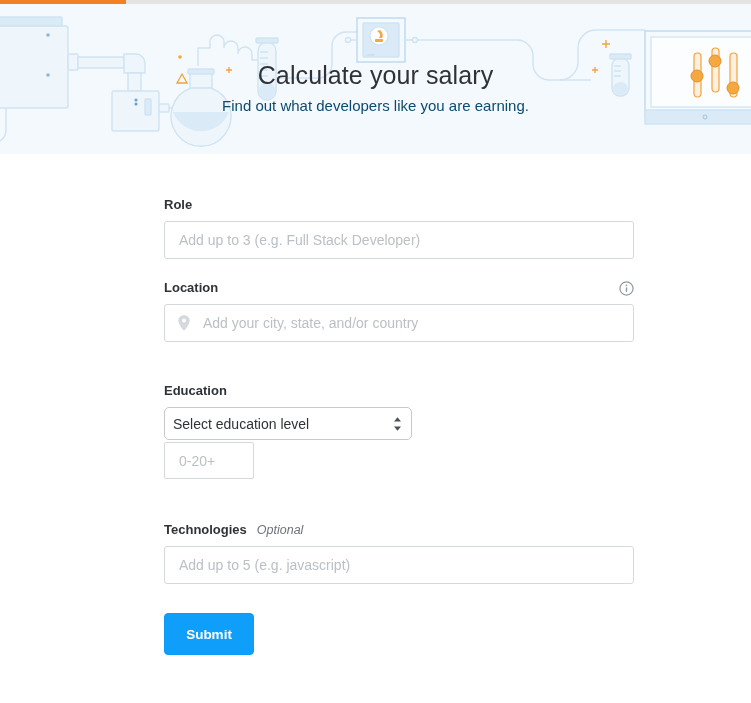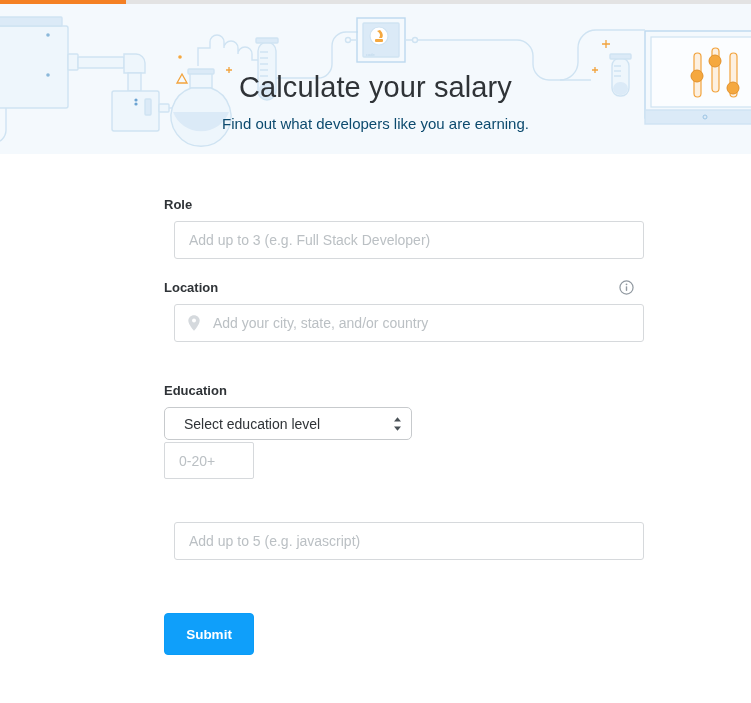--- a/index.html
+++ b/index.html
@@ -37,22 +37,22 @@
     width: 751px; height: 155px;
     pointer-events: none;
   }
   #hero-text {
     position: absolute;
     left: 0; right: 0; top: 60px;
     text-align: center;
     z-index: 5;
   }
   #hero-title {
-    margin: 12px;
-    font-size: 29px;
+    margin: 0;
+    font-size: 25px;
     font-weight: normal;
     color: #2f3337;
     letter-spacing: 0.1px;
     line-height: 30px;
   }
   #hero-subtitle {
     margin: 6px 0 0 0;
     font-size: 15px;
     color: #0c4a6e;
     line-height: 20px;
@@ -65,20 +65,21 @@
     padding: 0;
     background: #ffffff;
   }
   .field-block {
     position: absolute;
     left: 164px;
     width: 470px;
   }
   .label-row {
     display: flex;
+    align-items: center;
     justify-content: space-between;
     margin-bottom: 8px;
   }
   .label-left {
     display: flex;
     align-items: baseline;
   }
   .field-label {
     font-size: 13px;
     font-weight: bold;
@@ -99,21 +100,21 @@
     background: #ffffff;
     font-family: "Liberation Sans", sans-serif;
     font-size: 14px;
     color: #2f3337;
     padding: 0 14px;
     outline: none;
   }
   .text-input::placeholder { color: #bbc0c4; }
   .text-input.with-icon { padding-left: 38px; }
 
-  .input-wrap { position: relative; width: 470px; margin-left: 10px; }
+  .input-wrap { position: relative; width: 470px; }
 
   .pin-icon {
     position: absolute;
     left: 13px; top: 50%;
     transform: translateY(-50%);
     width: 14px; height: 17px;
     pointer-events: none;
   }
 
   .info-icon {
@@ -123,21 +124,21 @@
 
   select.select-input {
     width: 248px;
     height: 33px;
     border: 1px solid #c7cacd;
     border-radius: 5px;
     background: #ffffff;
     font-family: "Liberation Sans", sans-serif;
     font-size: 14px;
     color: #2f3337;
-    padding: 0 19px;
+    padding: 0 8px;
     -webkit-appearance: none;
     appearance: none;
     outline: none;
   }
   .select-wrap { position: relative; width: 248px; }
   .select-arrows {
     position: absolute;
     right: 10px; top: 50%;
     transform: translateY(-50%);
     pointer-events: none;
@@ -321,19 +322,25 @@
         <path d="M4.5 14.2 L1 10 L8 10 Z" fill="#4a5157"></path>
       </svg>
     </div>
   </div>
 
   <div class="field-block" style="top:287px;">
     <input class="years-input" type="text" placeholder="0-20+" style="">
   </div>
 
   <div class="field-block" style="top:367px;">
+    <div class="label-row">
+      <div class="label-left">
+        <span class="field-label">Technologies</span>
+        <span class="optional-tag">Optional</span>
+      </div>
+    </div>
     <div class="input-wrap">
       <input class="text-input" type="text" placeholder="Add up to 5 (e.g. javascript)" style="">
     </div>
   </div>
 
   <button id="submit-button" style="top:458px;">Submit</button>
 </div>
 
 </body></html>

